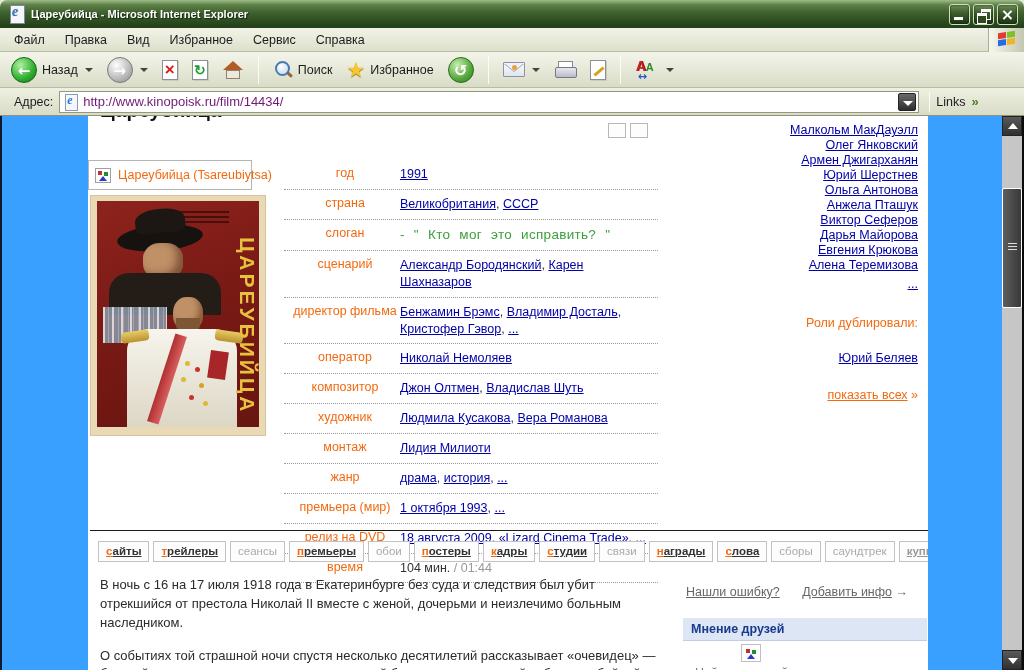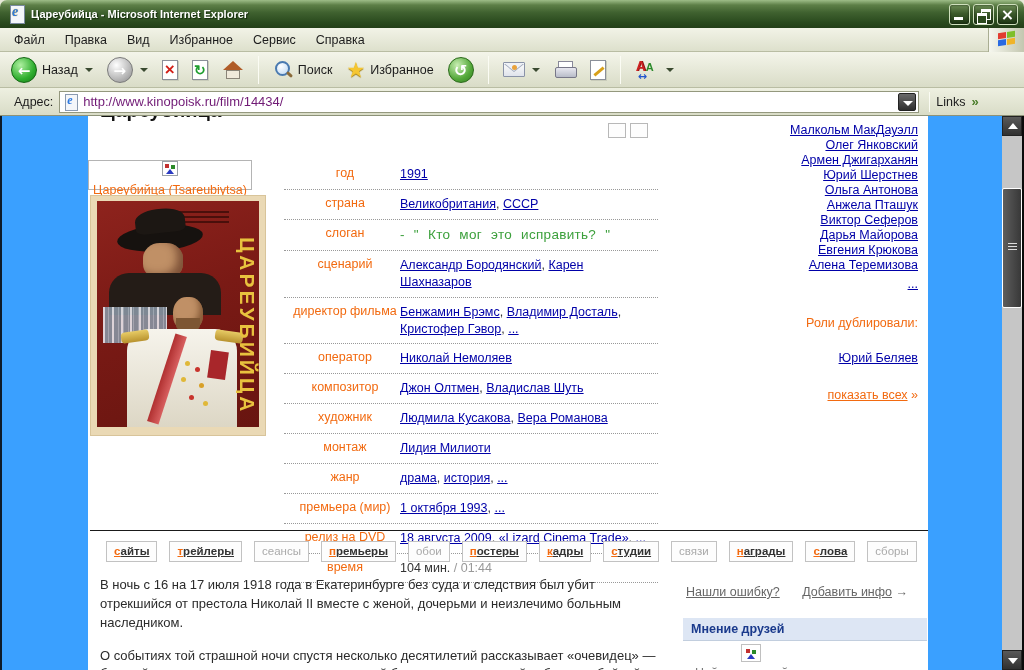--- a/index.html
+++ b/index.html
@@ -90,21 +90,21 @@
   
   .viewport{position:absolute;left:0;top:116px;width:1024px;height:554px;background:#3aa0ff;}
   .edge-left{position:absolute;left:0;top:0;width:2px;height:100%;background:#0d1b2a;}
   .edge-right{position:absolute;right:0;top:0;width:2px;height:100%;background:#0a0a0a;}
   .content{position:absolute;left:88px;top:0;width:840px;height:554px;background:#fff;overflow:hidden;}
 
   .clip-heading{position:absolute;left:12px;top:0;width:300px;height:5px;overflow:hidden;}
   .clip-heading span{display:block;margin-top:-17px;font:bold 20px "Liberation Sans",sans-serif;color:#111;}
   .mini-ph{position:absolute;top:7px;width:18px;height:15px;border:1px solid #b8b8b8;background:#fdfdfd;}
   .title-box{position:absolute;left:0;top:44px;width:164px;height:30px;border:1px solid #b4b4b4;background:#fff;
-    display:flex;align-items:center;gap:7px;padding:0 6px;flex-direction:column;}
+    display:flex;align-items:center;gap:7px;padding:0 6px;}
   .broken-img{width:16px;height:15px;background:#fff;border:1px solid #9aa0a8;position:relative;flex:0 0 auto;}
   .broken-img::before{content:"";position:absolute;left:2px;top:2px;width:4px;height:4px;background:#c23030;box-shadow:6px 1px 0 0 #2a8a2a;}
   .broken-img::after{content:"";position:absolute;left:3px;bottom:1px;width:0;height:0;border-left:4px solid transparent;border-right:4px solid transparent;border-bottom:5px solid #2a3ac2;}
   .title-box-text{font-size:12.5px;color:#f26a10;white-space:nowrap;}
 
   
   .poster{position:absolute;left:2px;top:79px;width:176px;height:241px;background:#ead9b5;box-shadow:inset 0 0 0 1px #d8c49a;}
   .poster-art{position:absolute;left:7px;top:6px;right:7px;bottom:9px;background:linear-gradient(160deg,#8e231d,#7a1a15 45%,#681510);overflow:hidden;}
   .p-credits{position:absolute;top:7px;right:30px;width:70px;}
   .p-credits i{display:block;height:2px;margin:3px 0;background:rgba(50,8,6,.7);}
@@ -141,21 +141,21 @@
   .cast-link{display:block;font-size:12.5px;color:#0000a8;text-decoration:underline;line-height:15px;cursor:pointer;}
   .cast-more{margin-top:4px;}
   .dub-label{margin-top:24px;font-size:12.5px;color:#f26a10;}
   .dub-name{margin-top:21px;}
   .show-all{margin-top:22px;font-size:12.5px;color:#f26a10;cursor:pointer;}
   .show-all u{text-decoration:underline;}
 
   
   .rule{position:absolute;left:2px;top:414px;width:838px;height:1px;background:#1a1a1a;}
   .tabs-row{position:absolute;left:10px;top:425px;display:flex;gap:4px;}
-  .tab{border:1px solid #c2c2c2;background:#fdfdfd;padding:3px 7px 4px;font-size:11.5px;white-space:nowrap;margin-left:8px;}
+  .tab{border:1px solid #c2c2c2;background:#fdfdfd;padding:3px 7px 4px;font-size:11.5px;white-space:nowrap;}
   .tab.on{font-weight:bold;cursor:pointer;}
   .tab.on .tab-rest{color:#333;text-decoration:underline;}
   .tab.on .tab-first{color:#f26a10;text-decoration:underline;}
   .tab.off{color:#aaa;}
   .tab.buy{color:#999;font-weight:bold;text-decoration:underline;cursor:pointer;}
 
   
   .desc{position:absolute;left:12px;top:460px;width:560px;}
   .desc p{margin:0 0 14px;font-size:13px;line-height:1.45;color:#2b2b2b;}
 

